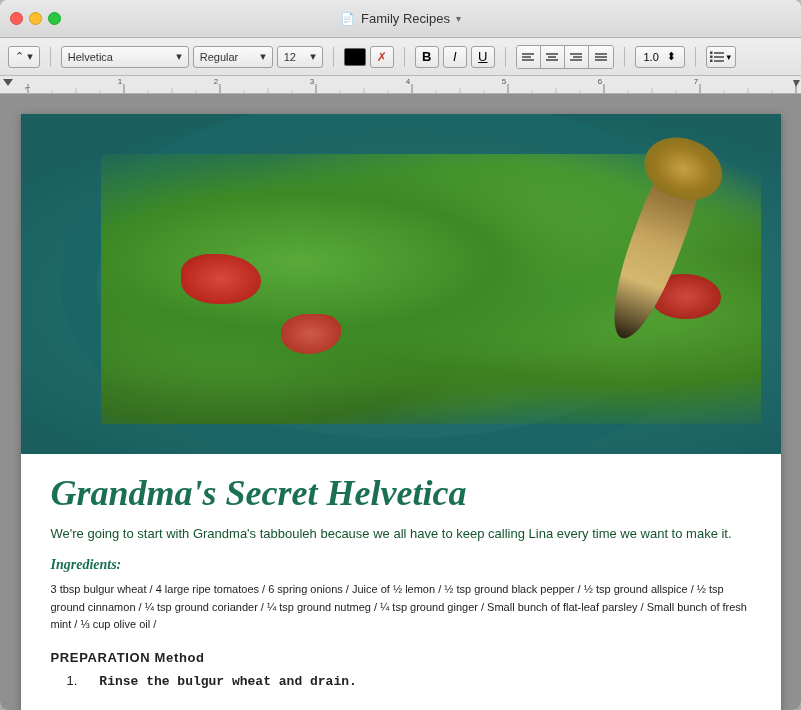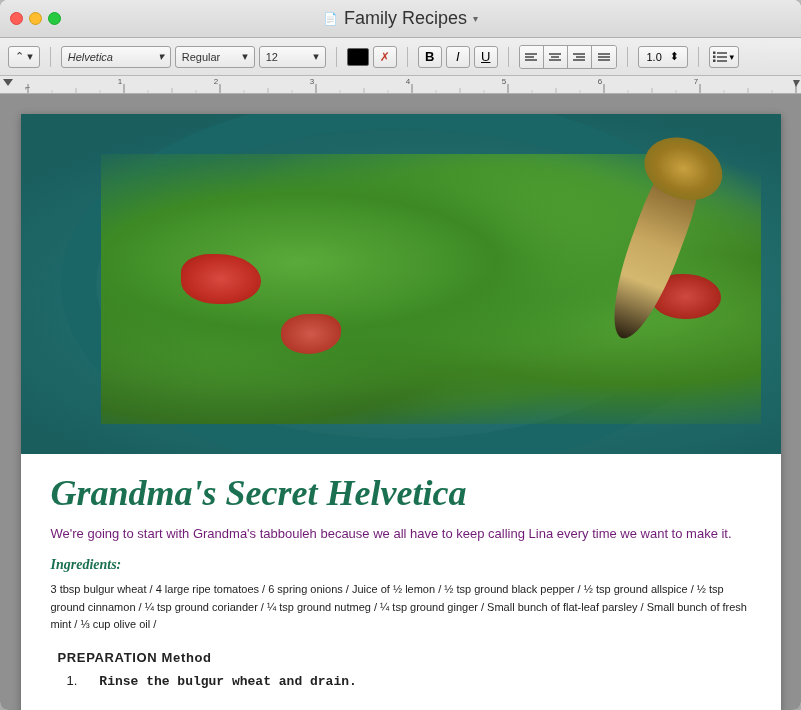--- a/index.html
+++ b/index.html
@@ -60,21 +60,21 @@
       display: flex;
       align-items: center;
       gap: 6px;
     }
 
     .titlebar-icon {
       font-size: 12px;
     }
 
     .titlebar-title {
-      font-size: 18px;
+      font-size: 13px;
       font-weight: 500;
       color: #333;
     }
 
     .titlebar-chevron {
       font-size: 10px;
       color: #666;
     }
 
     
@@ -110,31 +110,30 @@
       cursor: pointer;
       display: flex;
       align-items: center;
       padding: 0 6px;
       font-size: 11px;
       color: #333;
       gap: 3px;
     }
 
     .font-family-select {
-      width: 110px;
-      font-style: italic;
+      width: 128px;
     }
 
     .font-style-select {
       width: 80px;
       gap: 19px;
     }
 
     .font-size-select {
-      width: 67px;
+      width: 46px;
     }
 
     .color-box {
       width: 22px;
       height: 18px;
       background: #000;
       border: 1px solid #666;
       border-radius: 2px;
       cursor: pointer;
     }
@@ -364,21 +363,21 @@
       font-size: 36px;
       font-weight: bold;
       font-style: italic;
       color: #1a7050;
       margin-bottom: 10px;
       line-height: 1.1;
     }
 
     .recipe-intro {
       font-size: 13px;
-      color: #701a75;
+      color: #14532d;
       margin-bottom: 14px;
       line-height: 1.5;
     }
 
     .ingredients-label {
       font-family: Georgia, "Times New Roman", serif;
       font-style: italic;
       color: #1a7050;
       font-size: 14px;
       font-weight: bold;
@@ -391,21 +390,20 @@
       line-height: 1.6;
       margin-bottom: 16px;
     }
 
     .preparation-header {
       font-size: 13px;
       font-weight: bold;
       letter-spacing: 0.05em;
       color: #222;
       margin-bottom: 8px;
-      margin-left: 7px;
     }
 
     .preparation-step {
       font-size: 13px;
       color: #222;
       margin-left: 16px;
     }
 
     .preparation-step span {
       font-weight: bold;

